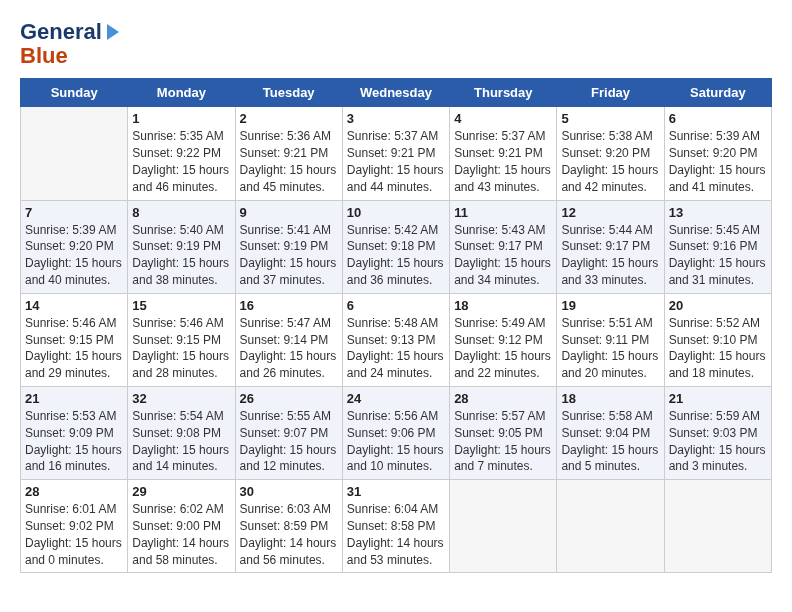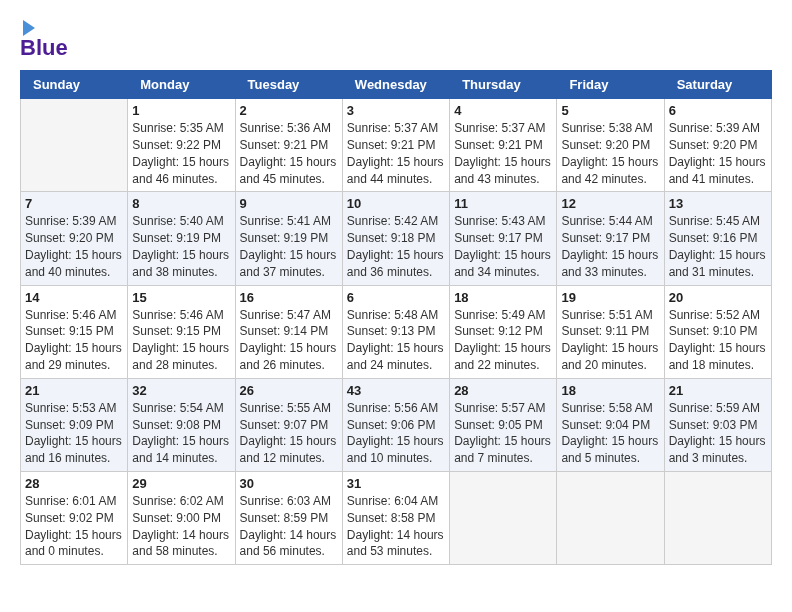--- a/index.html
+++ b/index.html
@@ -39,21 +39,21 @@
     }
     table {
       width: 100%;
       border-collapse: collapse;
       font-size: 11px;
     }
     thead tr th {
       background-color: #2a5caa;
       color: #fff;
       padding: 6px 12px;
-      text-align: left;
+      text-align: center;
       font-size: 13px;
       font-weight: bold;
       border: 1px solid #2a5caa;
     }
     tbody tr td {
       border: 1px solid #ccc;
       vertical-align: top;
       padding: 4px 4px;
       height: 90px;
       width: 14.28%;
@@ -75,25 +75,26 @@
     tbody tr:nth-child(even) td { background: #f0f4fa; }
     tbody tr td.empty-cell { background: #f5f5f5; }
   </style>
 </head>
 <body>
 
 <div class="header">
   <div class="logo">
     <div>
       <div style="display:flex; align-items:center; gap:2px;">
+        <span class="logo-text">General</span>
         <div style="display:inline-flex; flex-direction:column; margin-left:3px;">
           <div style="width:0;height:0;border-top:8px solid transparent;border-bottom:8px solid transparent;border-left:12px solid #4a90d9;"></div>
         </div>
       </div>
-      <span class="logo-text" style="color:#4c1d95;text-align:center;">Blue</span>
+      <span class="logo-text" style="color:#c2410c;text-align:center;">Blue</span>
     </div>
   </div>
   <div class="title-block">
     <div class="month-title"></div>
     <div class="location"></div>
   </div>
 </div>
 
 <table>
   <thead>
@@ -202,21 +203,21 @@
         </td>
         <td>
           <span class="day-number">32</span>
           <div class="cell-text">Sunrise: 5:54 AM<br>Sunset: 9:08 PM<br>Daylight: 15 hours and 14 minutes.</div>
         </td>
         <td>
           <span class="day-number">26</span>
           <div class="cell-text">Sunrise: 5:55 AM<br>Sunset: 9:07 PM<br>Daylight: 15 hours and 12 minutes.</div>
         </td>
         <td>
-          <span class="day-number">43</span>
+          <span class="day-number">24</span>
           <div class="cell-text">Sunrise: 5:56 AM<br>Sunset: 9:06 PM<br>Daylight: 15 hours and 10 minutes.</div>
         </td>
         <td>
           <span class="day-number">28</span>
           <div class="cell-text">Sunrise: 5:57 AM<br>Sunset: 9:05 PM<br>Daylight: 15 hours and 7 minutes.</div>
         </td>
         <td>
           <span class="day-number">18</span>
           <div class="cell-text">Sunrise: 5:58 AM<br>Sunset: 9:04 PM<br>Daylight: 15 hours and 5 minutes.</div>
         </td>

